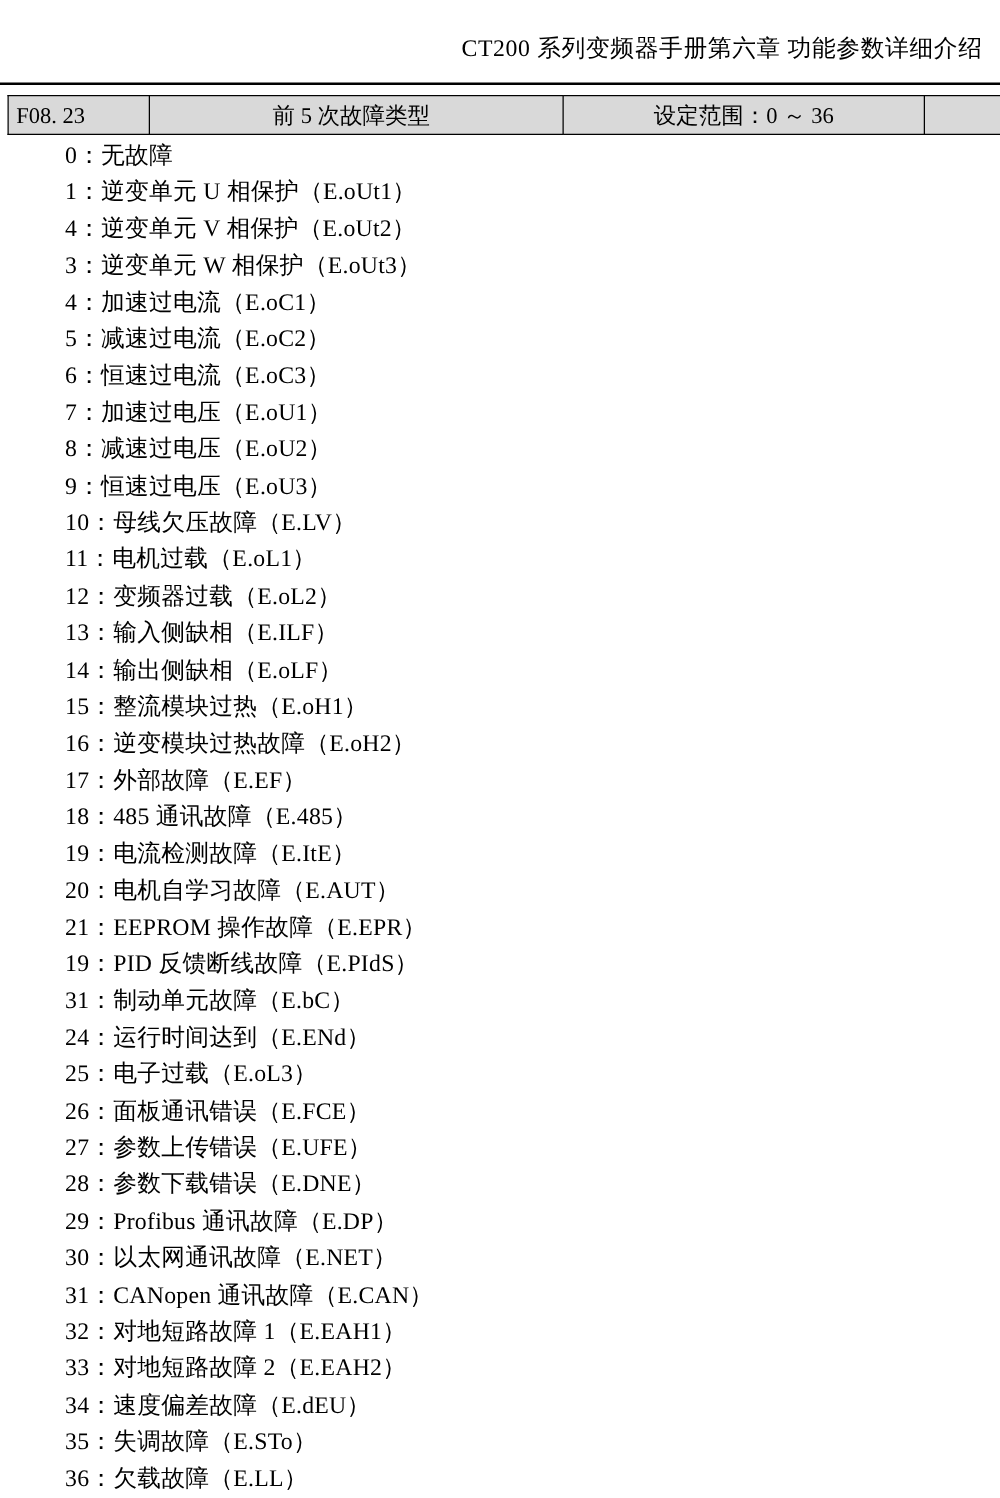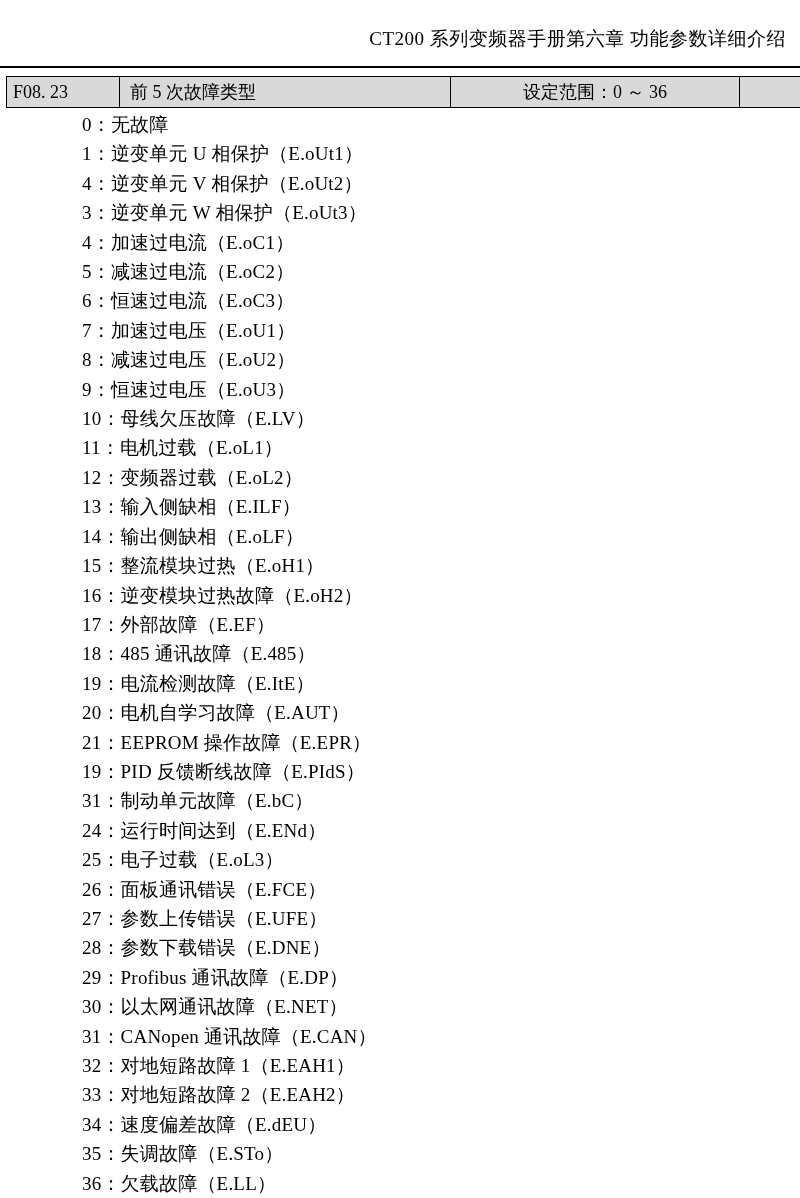--- a/index.html
+++ b/index.html
@@ -72,42 +72,42 @@
     vertical-align: middle;
     white-space: nowrap;
   }
   .cell-code {
     width: 88px;
     text-align: left;
     padding-left: 6px !important;
   }
   .cell-name {
     width: 302px;
-    text-align: left;
+    text-align: center;
     padding-left: 10px !important;
   }
   .cell-range {
     width: 252px;
     text-align: center;
   }
   .cell-blank {
     width: 140px;
   }
 
   
   .list {
     position: absolute;
     top: 110px;
     left: 0;
     width: 800px;
   }
   .list-item {
     font-size: 19px;
     line-height: 29.4px;
-    padding-left: 82px;
+    padding-left: 52px;
     white-space: nowrap;
     letter-spacing: 0.2px;
   }
 </style>
 </head>
 <body>
 
 <div class="page">
 
   <div class="header">

